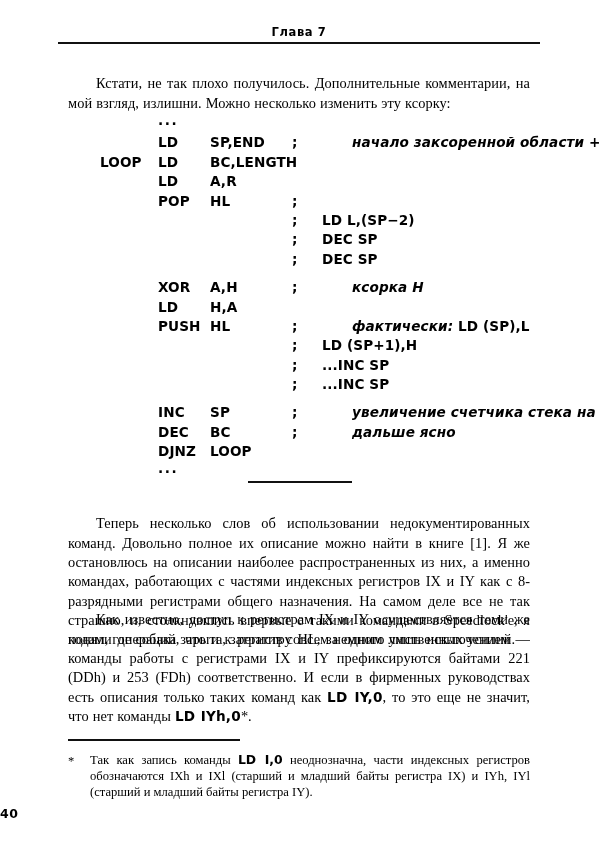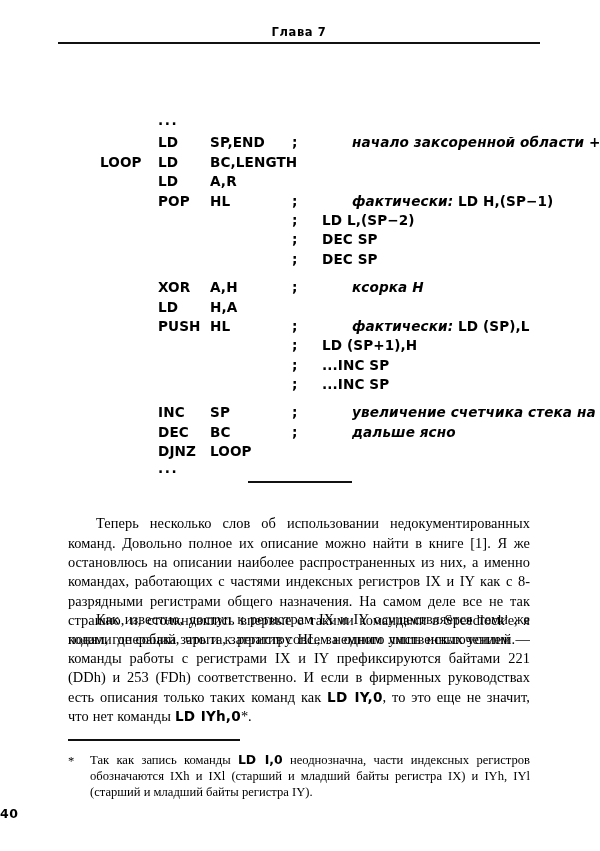--- a/index.html
+++ b/index.html
@@ -191,20 +191,21 @@
 </head>
 <body>
 
 <div class="page">
 
   <div class="running-head">
     <span class="chapter-label">Глава 7</span>
   </div>
   <div class="rule-head"></div>
 
+  <p class="para p1">Кстати, не так плохо получилось. Дополнительные комментарии, на мой взгляд, излишни. Можно несколько изменить эту ксорку:</p>
 
   <div class="listing" id="listing">
       <div class="code-row">
         <span class="c-ellipsis">...</span>
       </div>
       <div class="code-row">
         <span class="c-mn">LD</span>
         <span class="c-op">SP,END</span>
         <span class="c-semi">;</span>
         <span class="c-cm"><span class="it">начало заксоренной области + 2</span></span>
@@ -215,21 +216,20 @@
         <span class="c-op">BC,LENGTH</span>
       </div>
       <div class="code-row">
         <span class="c-mn">LD</span>
         <span class="c-op">A,R</span>
       </div>
       <div class="code-row">
         <span class="c-mn">POP</span>
         <span class="c-op">HL</span>
         <span class="c-semi">;</span>
-        <span class="c-cm"><span class="it">фактически:</span> <span class="up">LD H,(SP−1)</span></span>
       </div>
       <div class="code-row">
         <span class="c-semi">;</span>
         <span class="c-cm indented"><span class="up">LD L,(SP−2)</span></span>
       </div>
       <div class="code-row">
         <span class="c-semi">;</span>
         <span class="c-cm indented"><span class="up">DEC SP</span></span>
       </div>
       <div class="code-row">

